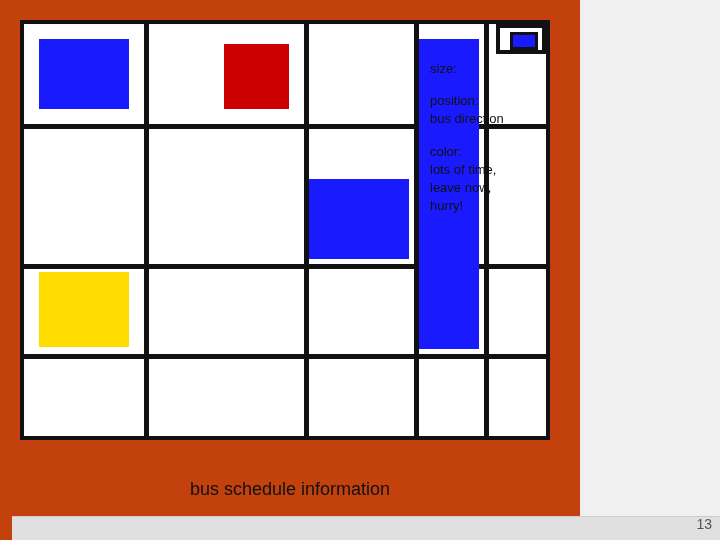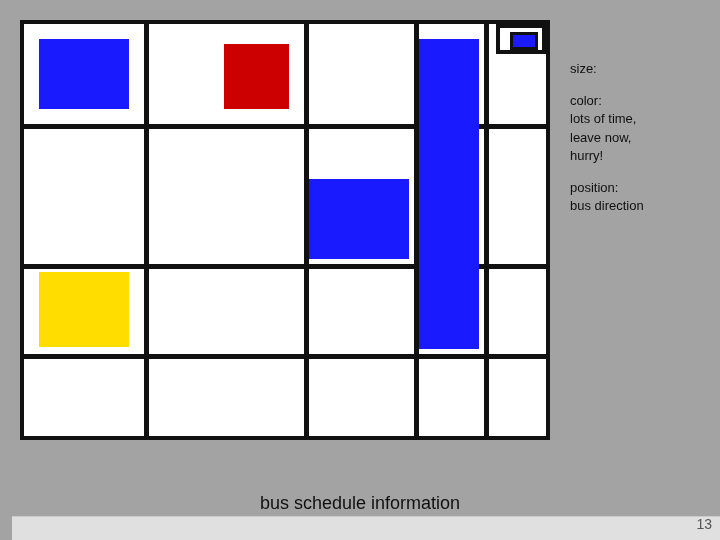--- a/index.html
+++ b/index.html
@@ -6,23 +6,23 @@
     body {
       width: 720px;
       height: 540px;
       background: #f0f0f0;
       font-family: Arial, sans-serif;
       overflow: hidden;
       position: relative;
     }
 
     .slide-container {
-      width: 720px;
+      width: 580px;
       height: 540px;
-      background: #a3a3a3;
+      background: #c2410c;
       position: relative;
     }
 
     
     .grid-canvas {
       position: absolute;
       top: 20px;
       left: 20px;
       width: 530px;
       height: 420px;
@@ -168,21 +168,21 @@
       line-height: 1.4;
     }
 
     .sidebar-section {
       margin-bottom: 14px;
     }
 
     
     .bottom-caption {
       position: absolute;
-      bottom: 26px;
+      bottom: 40px;
       left: 50%;
       transform: translateX(-50%);
       font-size: 18px;
       color: #111;
       white-space: nowrap;
     }
 
     
     .page-number {
       position: absolute;
@@ -230,27 +230,27 @@
 
   </div>
 
   <div class="sidebar-text">
 
     <div class="sidebar-section">
       <span>size:</span><br>
     </div>
 
     <div class="sidebar-section">
+      <span>position:</span><br>
+      <span>bus direction</span>
+    </div>
+
+    <div class="sidebar-section">
       <span>color:</span><br>
       <span>lots of time,<br>leave now,<br>hurry!</span>
-    </div>
-
-    <div class="sidebar-section">
-      <span>position:</span><br>
-      <span>bus direction</span>
     </div>
 
   </div>
 
   <div class="bottom-caption">bus schedule information</div>
 
   <div class="bottom-bar">
     <span class="page-number">13</span>
   </div>
 

